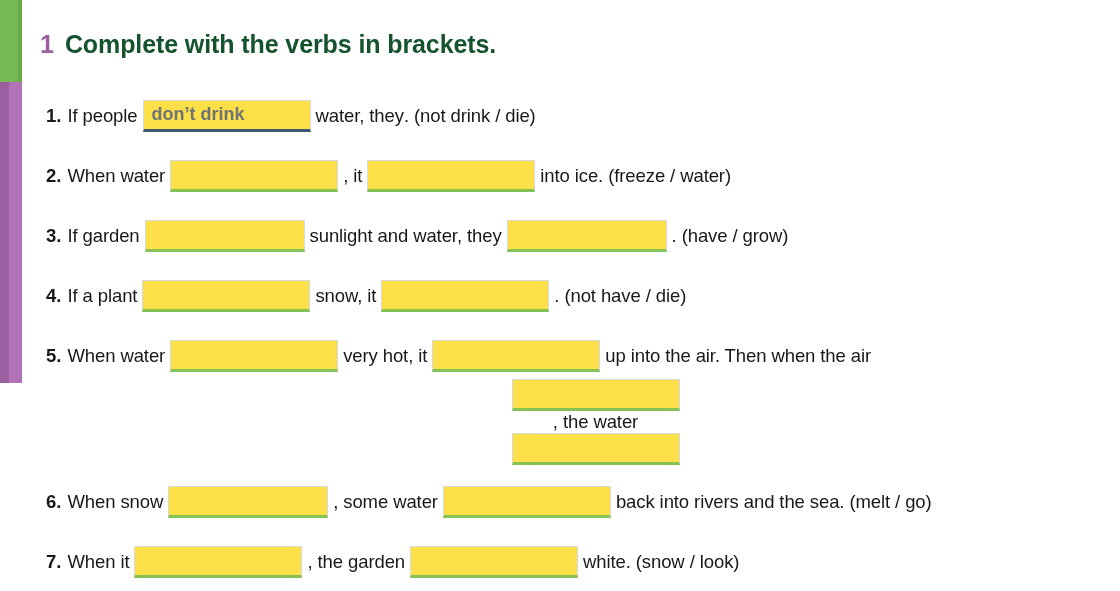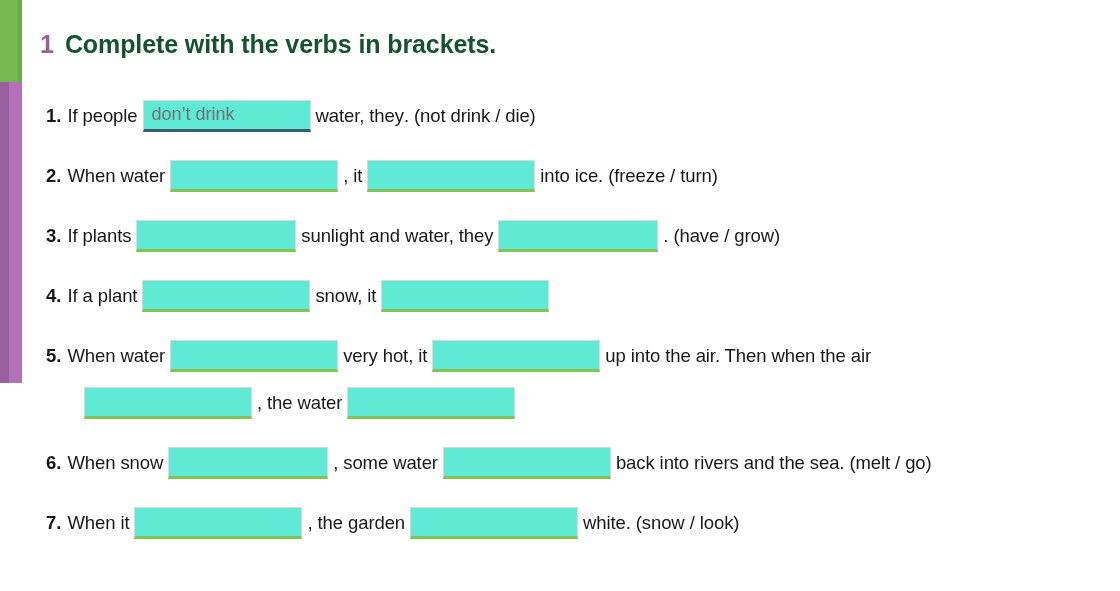--- a/index.html
+++ b/index.html
@@ -91,50 +91,51 @@
     display: block;
     margin-bottom: 13px;
   }
   .line {
     display: flex;
     align-items: center;
     flex-wrap: nowrap;
     min-height: 47px;
     white-space: nowrap;
   }
-  .line.indent { padding-left: 33px; }
+  .line.indent { padding-left: 33px; flex-direction: column; }
 
   .num {
     font-size: 18.5px;
     font-weight: bold;
     color: #16181a;
     margin-right: 6px;
   }
   .txt {
     font-size: 18.5px;
     color: #16181a;
     letter-spacing: -0.1px;
     text-align: center;
   }
 
   
   .blank {
     display: inline-block;
     height: 32px;
     line-height: 30px;
-    background: #5eead4;
+    background: #fde047;
     border: 1px solid #d9d9d9;
     border-bottom: 3px solid #86c153;
     padding: 0 8px;
     font-family: "Liberation Sans", sans-serif;
     font-size: 18px;
     color: #777777;
     vertical-align: middle;
     outline: none;
     margin: 0 5px;
+    font-weight: bold;
   }
   .blank.filled {
     border-bottom: 3px solid #3a5c70;
     color: #6f7276;
   }
   .blank::placeholder { color: #8a8d91; opacity: 1; }
   .w-md  { width: 160px; }
   .w-lg  { width: 168px; }
 </style>
 </head>
@@ -160,40 +161,41 @@
           <span class="txt">. (not drink / die)</span>
         </div>
       </div>
       <div class="item">
         <div class="line">
           <span class="num">2.</span>
           <span class="txt">When water</span>
           <input type="text" class="blank w-lg" style="">
           <span class="txt">, it</span>
           <input type="text" class="blank w-lg" style="">
-          <span class="txt">into ice. (freeze / turn)</span>
+          <span class="txt">into ice. (freeze / water)</span>
         </div>
       </div>
       <div class="item">
         <div class="line">
           <span class="num">3.</span>
-          <span class="txt">If plants</span>
+          <span class="txt">If garden</span>
           <input type="text" class="blank w-md" style="">
           <span class="txt">sunlight and water, they</span>
           <input type="text" class="blank w-md" style="">
           <span class="txt">. (have / grow)</span>
         </div>
       </div>
       <div class="item">
         <div class="line">
           <span class="num">4.</span>
           <span class="txt">If a plant</span>
           <input type="text" class="blank w-lg" style="">
           <span class="txt">snow, it</span>
           <input type="text" class="blank w-lg" style="">
+          <span class="txt">. (not have / die)</span>
         </div>
       </div>
       <div class="item">
         <div class="line">
           <span class="num">5.</span>
           <span class="txt">When water</span>
           <input type="text" class="blank w-lg" style="">
           <span class="txt">very hot, it</span>
           <input type="text" class="blank w-lg" style="">
           <span class="txt">up into the air. Then when the air</span>

